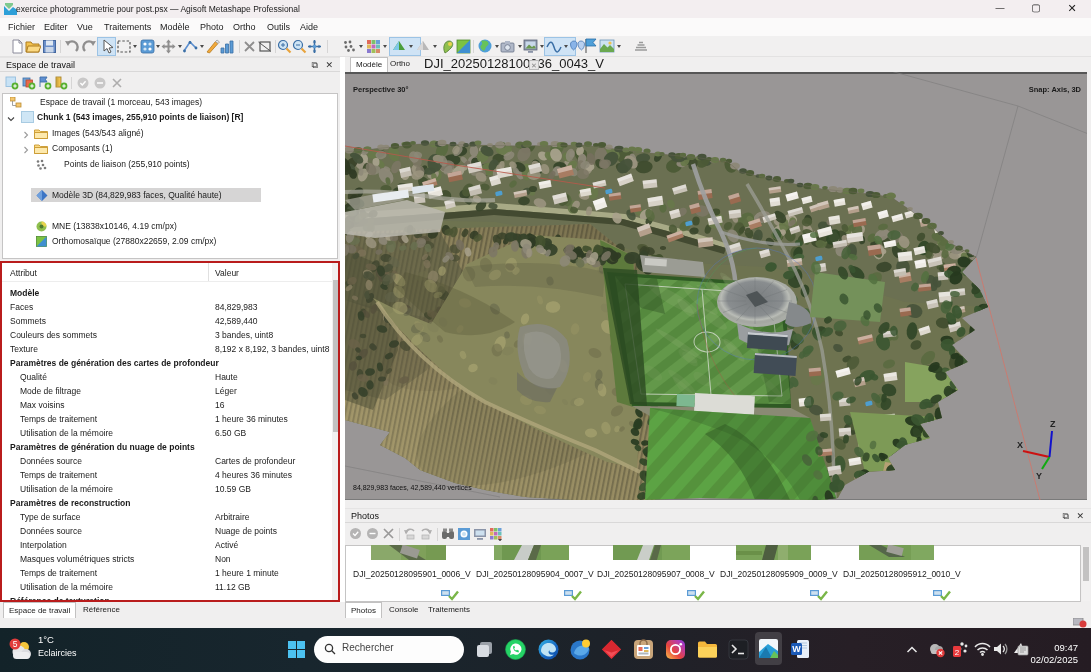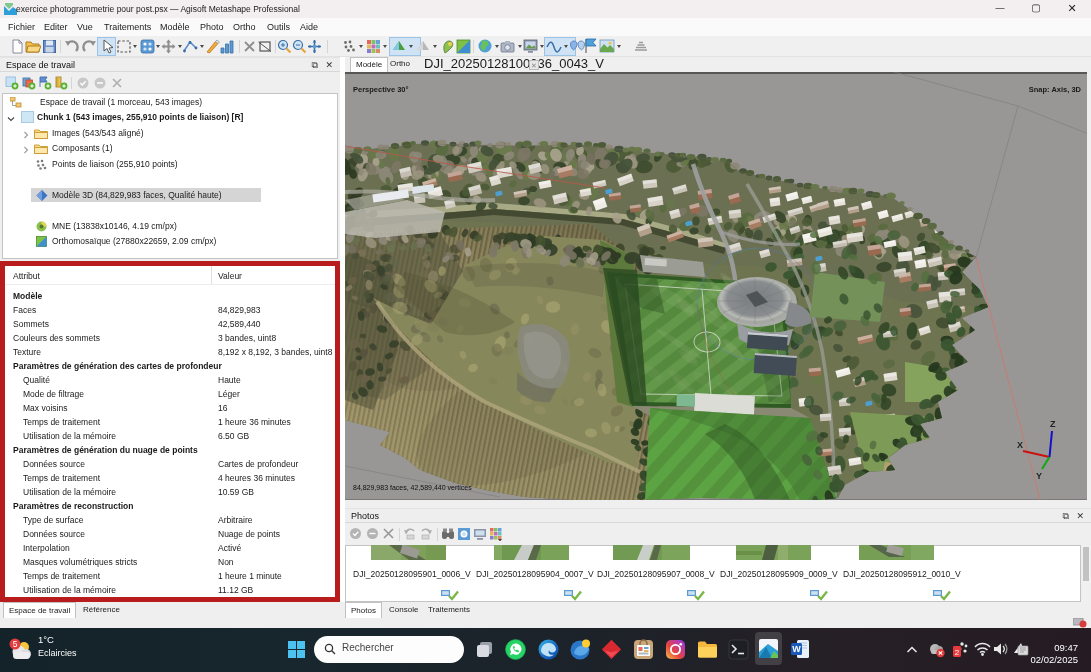--- a/index.html
+++ b/index.html
@@ -12,21 +12,21 @@
 #menubar span{position:absolute;top:4px}
 #toolbar{left:0;top:36px;width:1091px;height:21px;background:#f1f0f0;border-bottom:1px solid #e3e2e2}
 .dd{position:absolute;top:9px;width:0;height:0;border-left:2.5px solid transparent;border-right:2.5px solid transparent;border-top:3.5px solid #4b4b4b}
 .tsep{position:absolute;top:4px;width:1px;height:13px;background:#d6d5d5}
 .hov{position:absolute;top:1px;width:19px;height:19px;background:#cfe3f5;border:1px solid #9cc3e5}
 #lp{left:0;top:57px;width:340px;height:545px;background:#f0efef}
 .phead{position:absolute;left:0;width:100%;height:15px;background:#efeeee;border-top:1px solid #e5e4e4;border-bottom:1px solid #d9d8d8;font-size:9px;color:#111;padding-left:6px;line-height:14px}
 #wstree{position:absolute;left:2px;top:36px;width:336px;height:166px;background:#fff;border:1px solid #c5c4c4;font-size:8.5px;color:#1a1a1a}
 .trow{position:absolute;left:1px;height:15px;line-height:15px;white-space:nowrap}
 .trow svg{vertical-align:-3px}
-#attr{position:absolute;left:0px;top:204px;width:340px;height:341px;background:#fff;border:5px solid #b91c1c;font-size:8.5px;color:#1a1a1a;overflow:hidden}
+#attr{position:absolute;left:0px;top:204px;width:340px;height:341px;background:#fff;border:2px solid #b91c1c;font-size:8.5px;color:#1a1a1a;overflow:hidden}
 .arow{position:absolute;height:14px;line-height:14px;white-space:nowrap}
 .aval{position:absolute;left:213px}
 .bold{font-weight:bold}
 #lptabs{left:0;top:602px;width:345px;height:16px;background:#f0efef;font-size:9px}
 .tab{position:absolute;top:0;height:16px;line-height:15px;padding:0 5px;color:#1a1a1a;font-size:8px}
 .tab.on{background:#fff;border:1px solid #c2c1c1;border-bottom:none}
 #vtabs{left:345px;top:57px;width:746px;height:15px;background:#f0efef;font-size:9px}
 #vtabs .tab{height:15px;line-height:14px}
 #viewport{left:345px;top:72px;width:742px;height:428px;background:#989595}
 #pgap{left:345px;top:500px;width:746px;height:8px;background:#f0efef}
@@ -299,21 +299,21 @@
           </svg><span style="margin-left:4px">Composants (1)</span></div>
       <div class="trow" style="top:63px;left:33px"><svg width="11" height="11" viewBox="0 0 11 11">
             <g fill="#7b7b7b">
               <circle cx="2" cy="2.5" r="1.3"></circle>
               <circle cx="6" cy="2" r="1.3"></circle>
               <circle cx="2.5" cy="6.5" r="1.3"></circle>
               <circle cx="7" cy="6" r="1.3"></circle>
               <circle cx="4.5" cy="9.5" r="1.3"></circle>
               <circle cx="9" cy="9" r="1.3"></circle>
             </g>
-          </svg><span style="margin-left:5px">Points de liaison (255,910 points)</span></div>
+          </svg><span style="margin-left:17px">Points de liaison (255,910 points)</span></div>
       <div class="trow" style="top:94px;left:28px;width:230px;height:14px;background:#d6d5d5"></div>
       <div class="trow" style="top:94px;left:33px"><svg width="12" height="11" viewBox="0 0 12 11">
             <path d="M6 0 L11.5 5.5 L6 11 L0.5 5.5 Z" fill="#3e76c5"></path>
             <path d="M6 0 L0.5 5.5 L6 11 Z" fill="#6fa0dd"></path>
           </svg><span style="margin-left:4px">Modèle 3D (84,829,983 faces, Qualité haute)</span></div>
       <div class="trow" style="top:125px;left:33px"><svg width="11" height="11" viewBox="0 0 11 11">
             <circle cx="5.5" cy="5.5" r="5" fill="#8fbf4e"></circle>
             <path d="M5.5 0.5 A5 5 0 0 1 10.5 5.5 L5.5 5.5 Z" fill="#e8d44e"></path>
             <circle cx="5.5" cy="5.5" r="2" fill="#4e7a2e"></circle>
           </svg><span style="margin-left:5px">MNE (13838x10146, 4.19 cm/px)</span></div>

